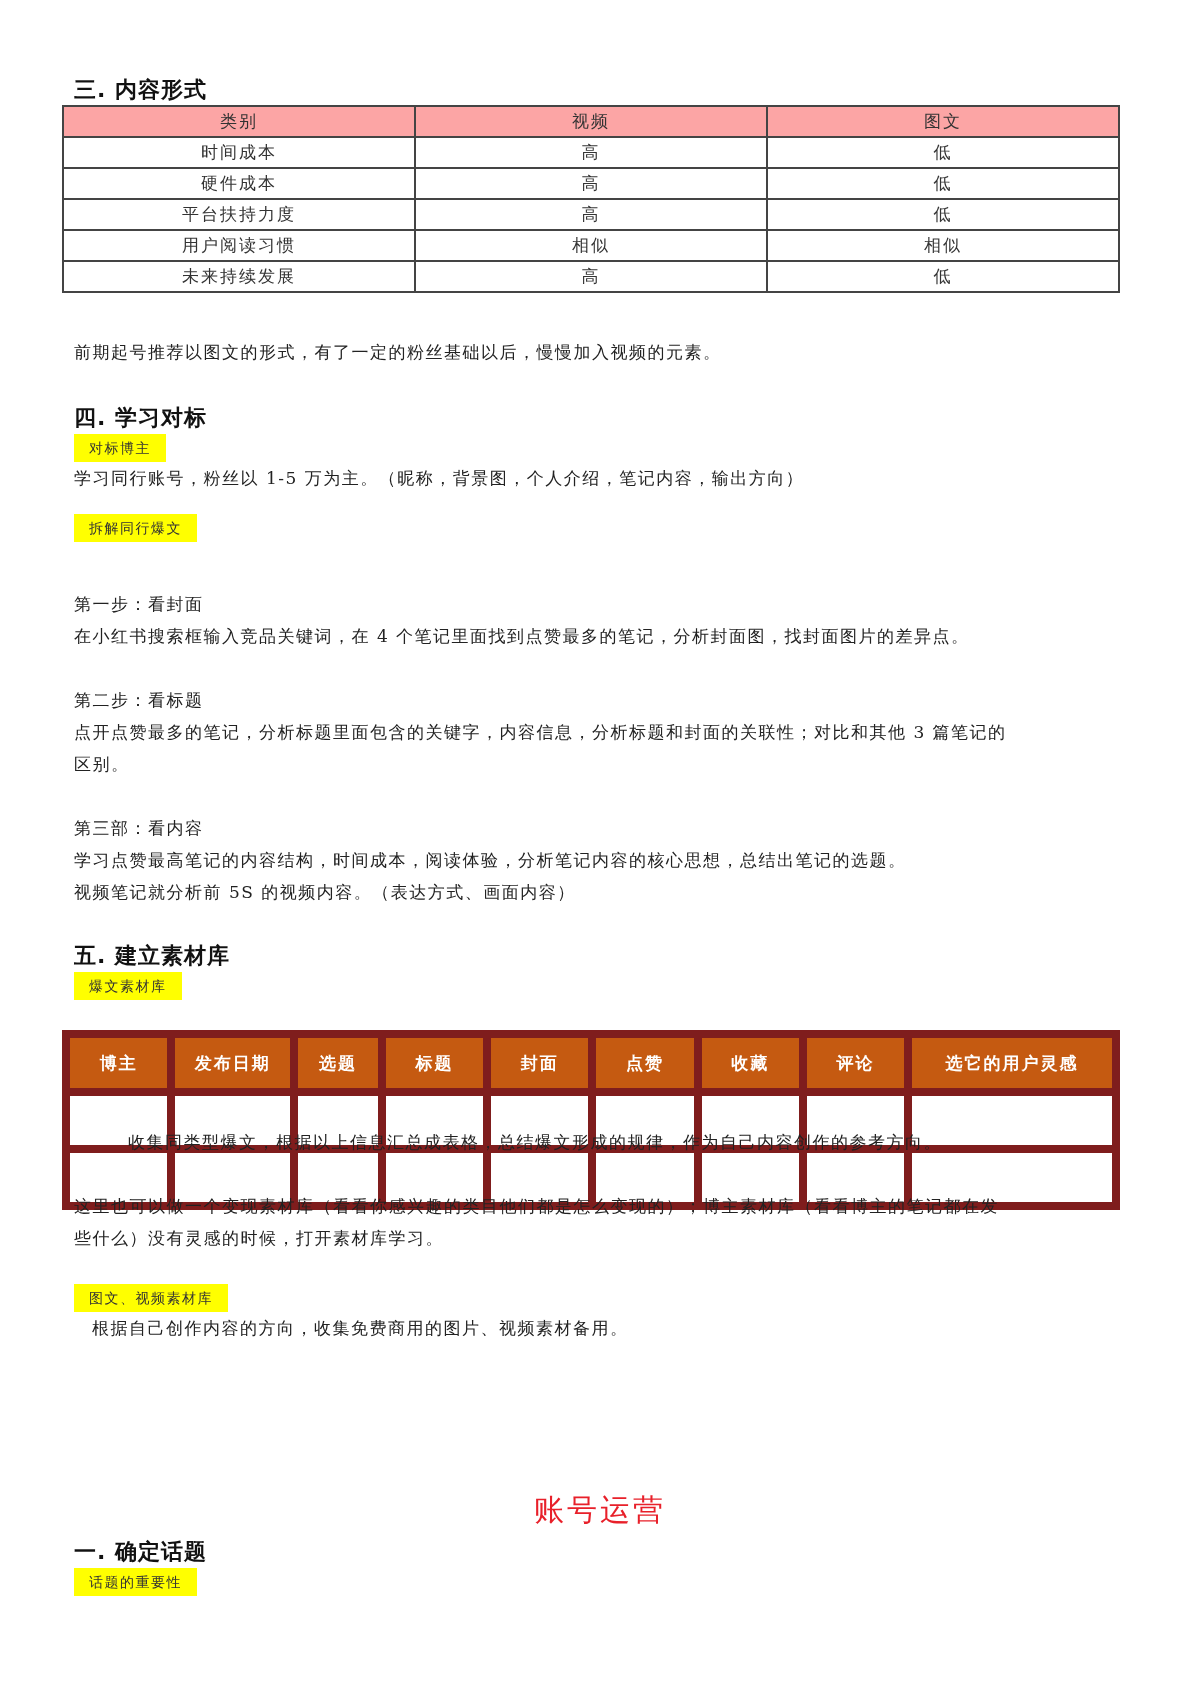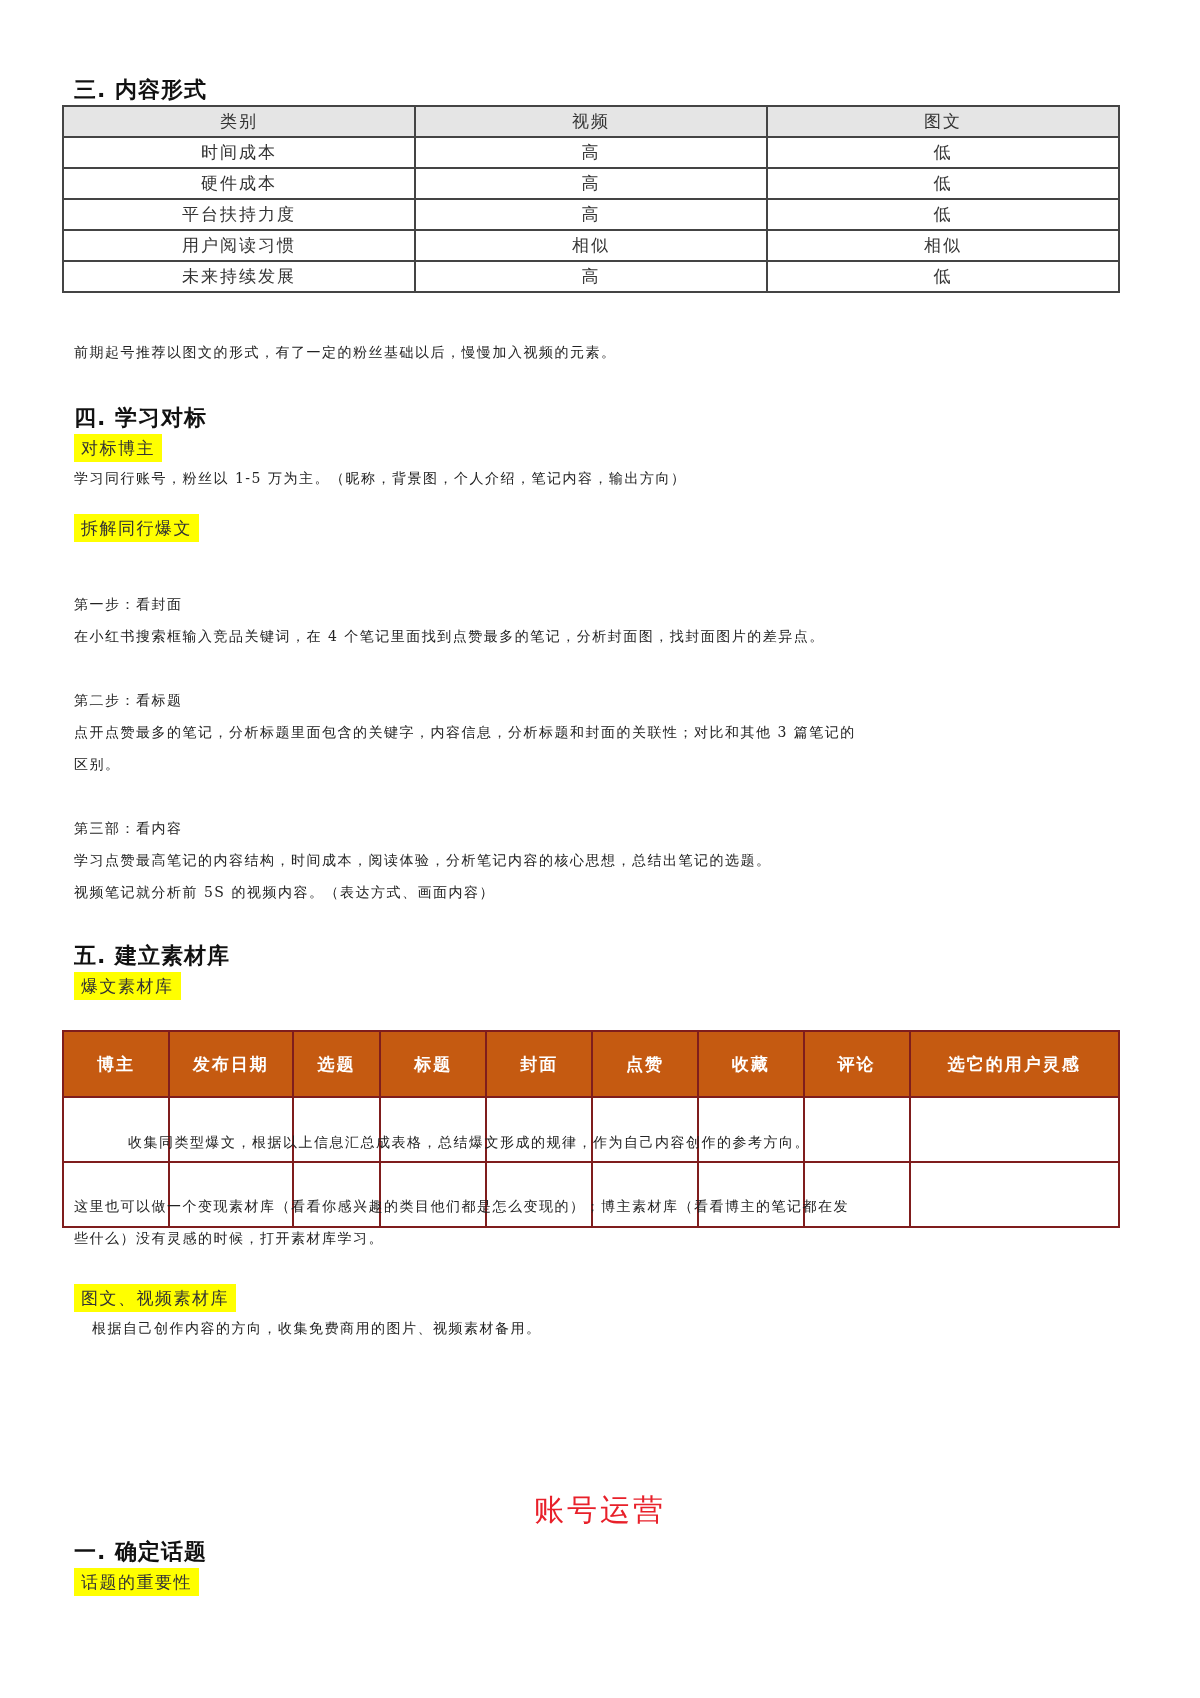--- a/index.html
+++ b/index.html
@@ -7,38 +7,38 @@
       width: 1200px; height: 1698px; position: relative; overflow: hidden;
       font-family: "DejaVu Serif", "Liberation Serif", serif;
       color: #222;
     }
     .h-sec {
       position: absolute; left: 74px; font-size: 22px; font-weight: bold;
       color: #111; letter-spacing: 1px; line-height: 28px;
       font-family: "DejaVu Sans", "Liberation Sans", sans-serif;
     }
     .p {
-      position: absolute; left: 74px; font-size: 14px; line-height: 32px;
+      position: absolute; left: 74px; font-size: 17px; line-height: 32px;
       color: #222; letter-spacing: 1.5px; white-space: nowrap;
     }
     .hl {
-      position: absolute; left: 74px; font-size: 17px; line-height: 28px;
-      background: #ffff00; color: #333; padding: 0 7px; letter-spacing: 1.5px;
+      position: absolute; left: 74px; font-size: 14px; line-height: 28px;
+      background: #ffff00; color: #333; padding: 0 15px; letter-spacing: 1.5px;
     }
     table { border-collapse: collapse; position: absolute; }
     .t1 { left: 62px; top: 105px; width: 1058px; }
     .t1 td, .t1 th {
       border: 2px solid #444; height: 29px; padding: 0; text-align: center;
       font-size: 17px; font-weight: normal; color: #333; letter-spacing: 2px;
       width: 33.33%;
     }
-    .t1 th { background: #e5e5e5; }
+    .t1 th { background: #fca5a5; }
     .t2 { left: 62px; top: 1030px; width: 1058px; }
     .t2 th, .t2 td {
-      border: 2px solid #7f1d1d; padding: 16px; text-align: center;
+      border: 8px solid #7f1d1d; padding: 9px; text-align: center;
     }
     .t2 th {
       background: #c55a11; color: #fff; font-size: 17px; font-weight: bold;
       height: 32px; letter-spacing: 2px;
       font-family: "DejaVu Sans", "Liberation Sans", sans-serif;
     }
     .t2 td { height: 31px; background: #fff; }
     .red-title {
       position: absolute; top: 1490px; left: 0; width: 1200px; text-align: center;
       color: #e8202a; font-size: 30px; letter-spacing: 3px;

